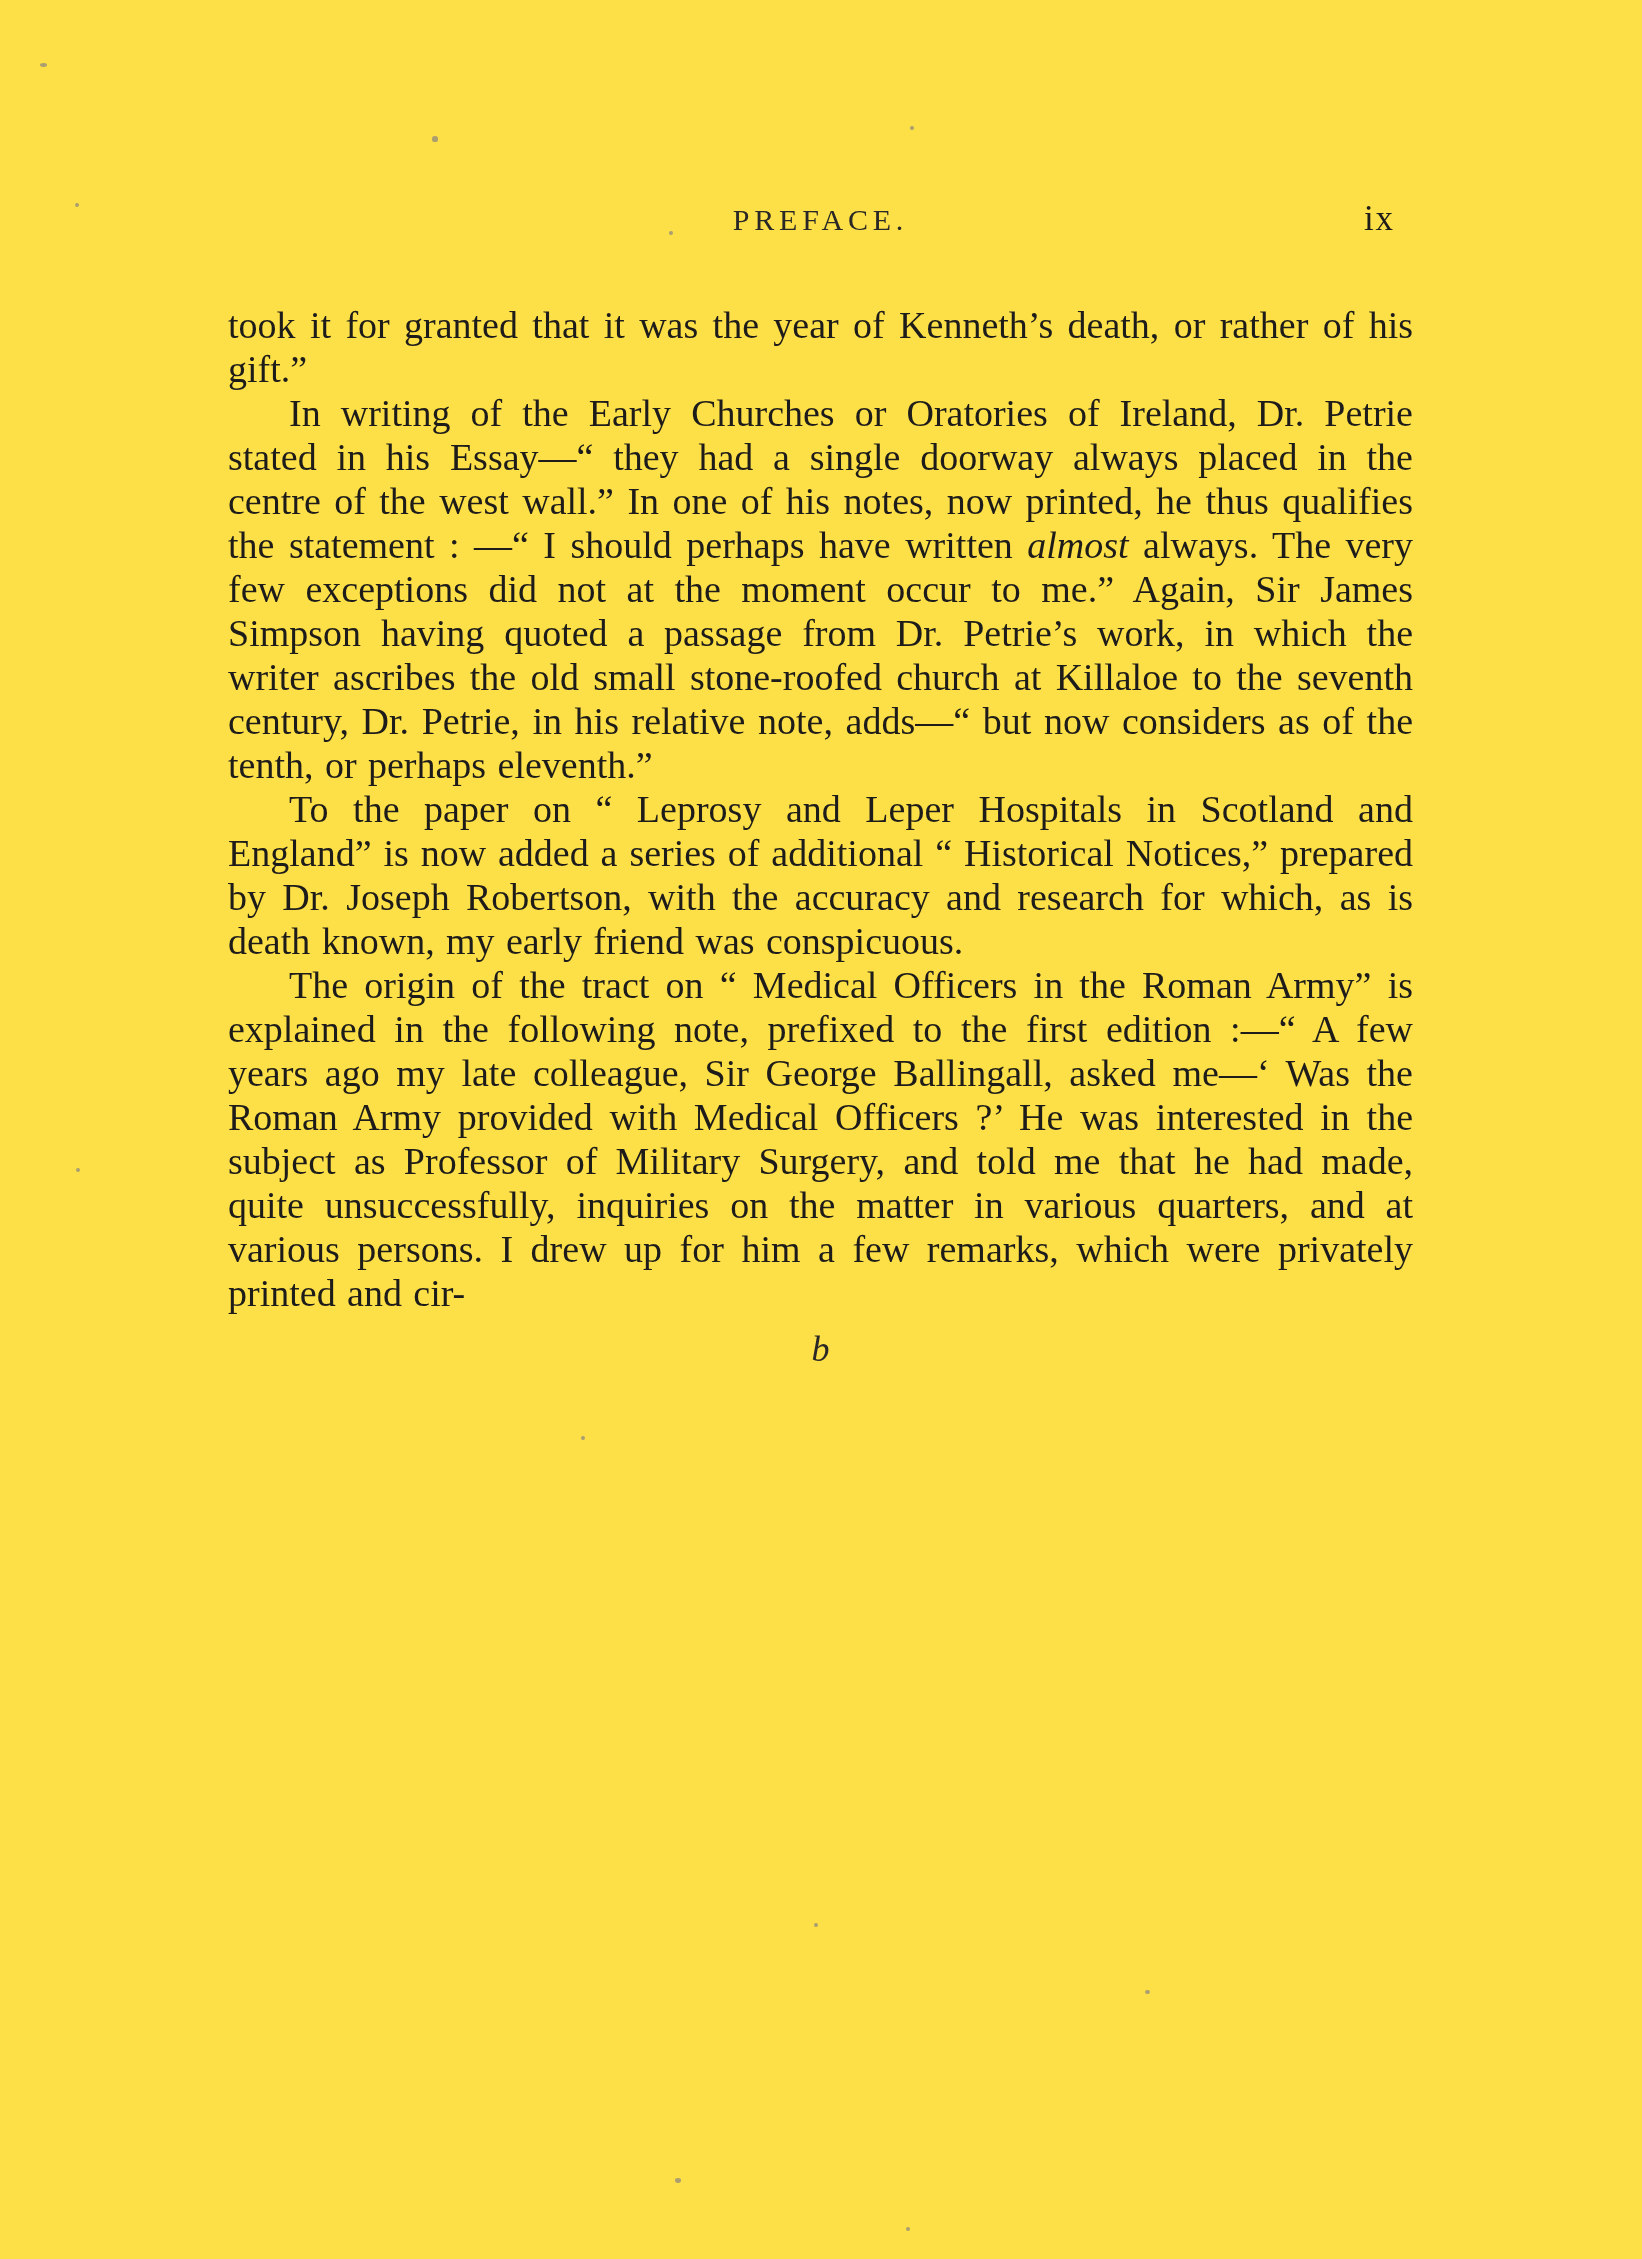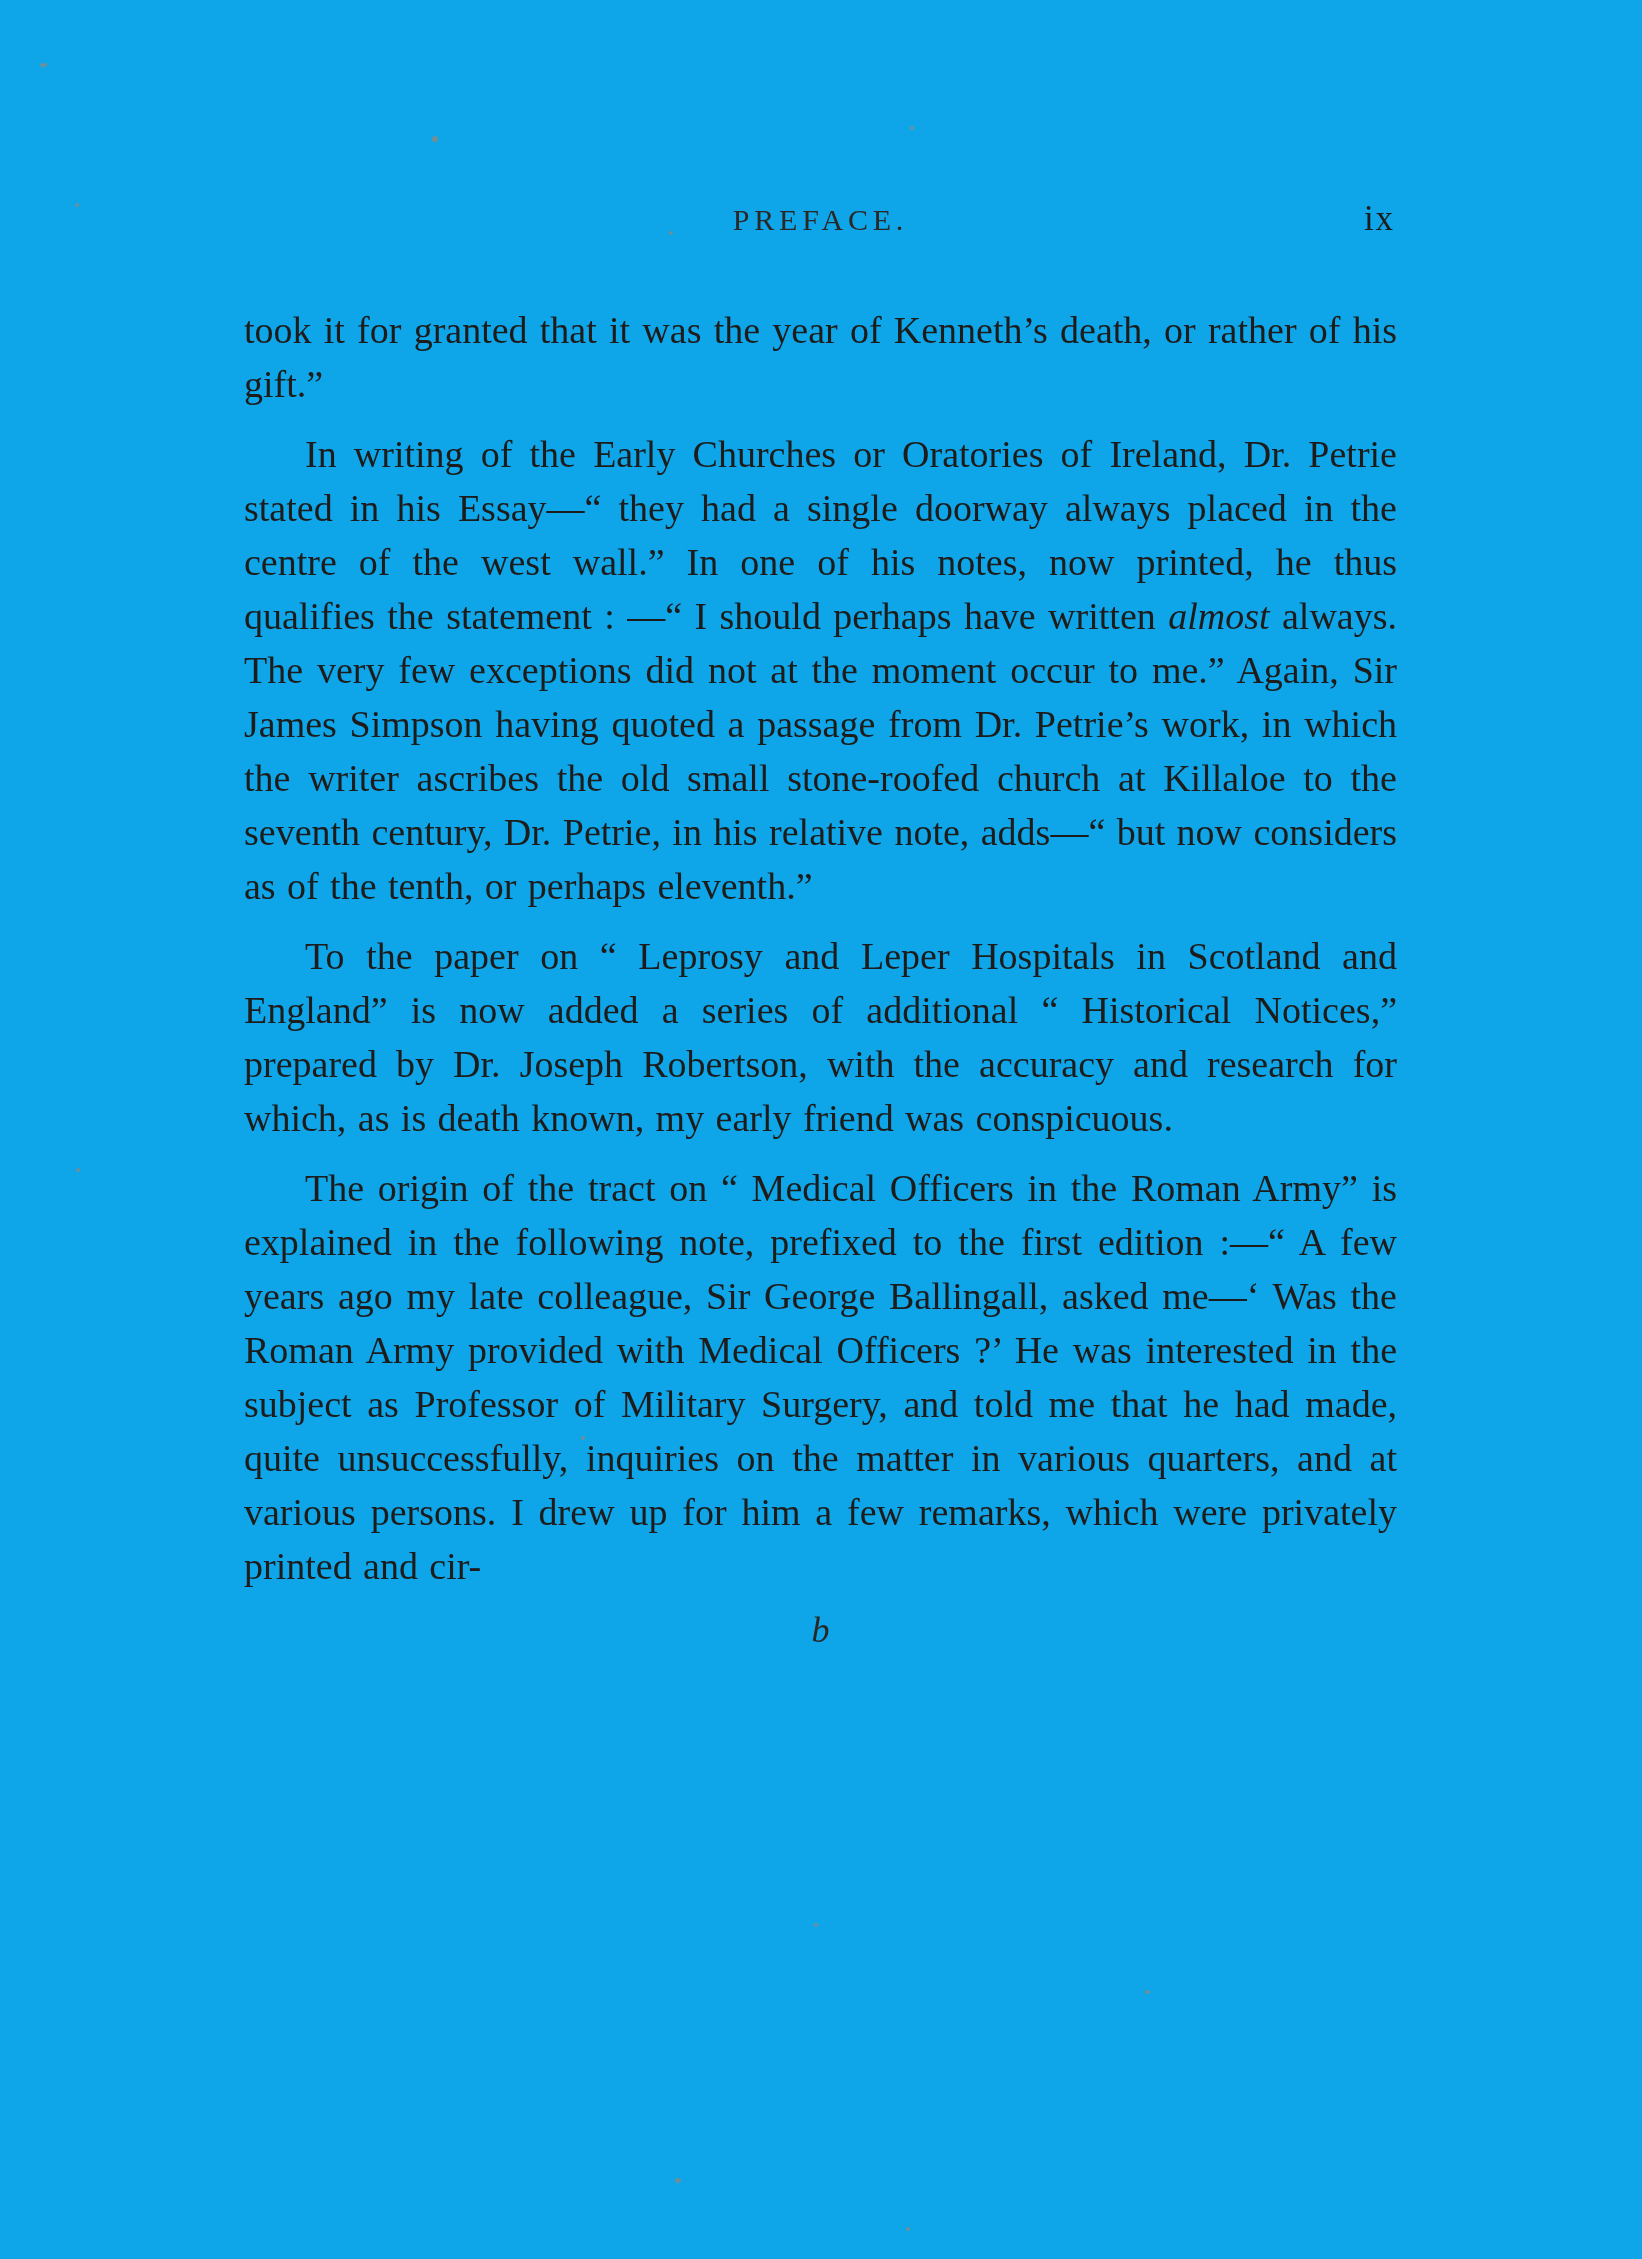--- a/index.html
+++ b/index.html
@@ -5,21 +5,21 @@
   html, body {
     margin: 0;
     padding: 0;
     background: #d8d6d2;
   }
   .page {
     position: relative;
     width: 1642px;
     height: 2260px;
     margin: 0 auto;
-    background: #0ea5e9;
+    background: #fde047;
     overflow: hidden;
     font-family: "Liberation Serif", "DejaVu Serif", serif;
     color: #1e1c1a;
   }
   .column {
     position: absolute;
     left: 228px;
     top: 203px;
     width: 1185px;
   }
@@ -38,23 +38,23 @@
     color: #2a2826;
   }
   .page-number {
     position: absolute;
     right: 18px;
     top: -3.8px;
     font-size: 35px;
     letter-spacing: 1.9px;
   }
   .body p {
-    margin: 16px;
+    margin: 0;
     font-size: 38px;
-    line-height: 54px;
+    line-height: 44px;
     text-align: justify;
     word-spacing: 1.9px;
   }
   .body p.indent {
     text-indent: 61px;
   }
   .italic {
     font-style: italic;
   }
   .signature {

